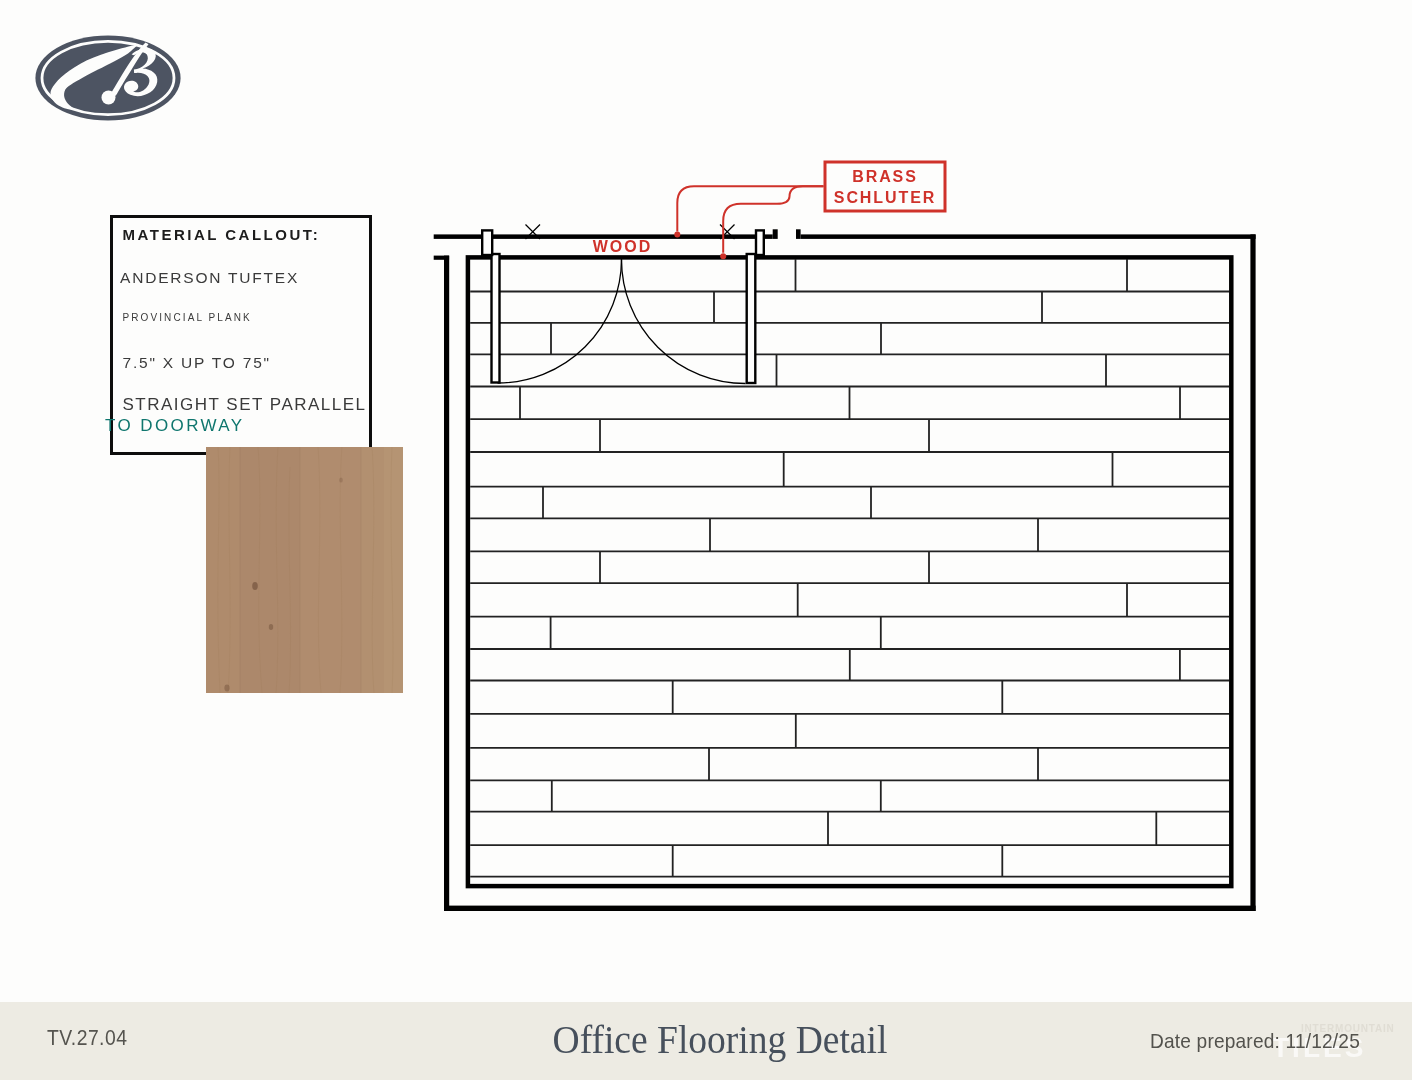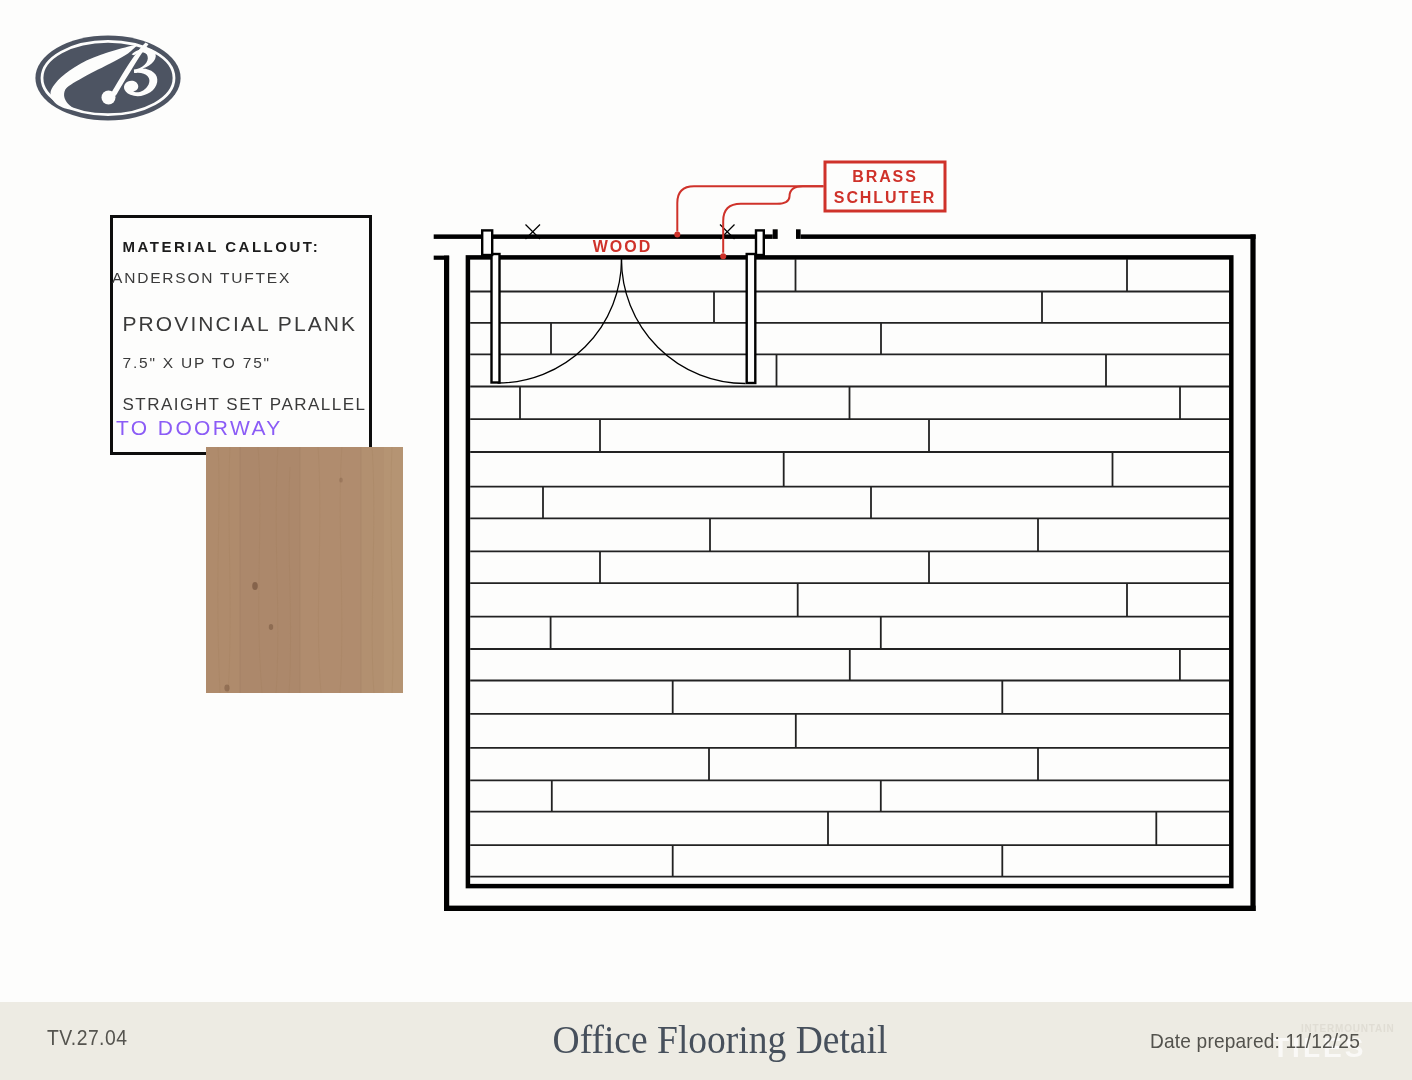--- a/index.html
+++ b/index.html
@@ -14,31 +14,31 @@
   <ellipse cx="73" cy="43" rx="72.6" ry="42.6" fill="#4d5462"></ellipse>
   <ellipse cx="73" cy="43" rx="66" ry="36.6" fill="none" stroke="#fdfdfc" stroke-width="2.8"></ellipse>
   <path d="M 103.5,9.3 C 99.58,10.28 88.58,12.55 80.00,15.20 C 71.42,17.85 60.33,21.23 52.00,25.20 C 43.67,29.17 35.67,34.62 30.00,39.00 C 24.33,43.38 20.40,48.00 18.00,51.50 C 15.60,55.00 15.27,57.28 15.60,60.00 C 15.93,62.72 18.02,65.70 20.00,67.80 C 21.98,69.90 25.00,71.48 27.50,72.60 C 30.00,73.72 33.00,74.23 35.00,74.50 C 37.00,74.77 38.75,74.25 39.50,74.20  L 39.5,74.2 C 38.42,73.30 34.70,70.83 33.00,68.80 C 31.30,66.77 29.77,64.33 29.30,62.00 C 28.83,59.67 29.12,56.83 30.20,54.80 C 31.28,52.77 32.83,51.83 35.80,49.80 C 38.77,47.77 43.47,45.13 48.00,42.60 C 52.53,40.07 57.83,37.30 63.00,34.60 C 68.17,31.90 74.00,29.10 79.00,26.40 C 84.00,23.70 88.92,21.25 93.00,18.40 C 97.08,15.55 101.75,10.82 103.50,9.30  Z" fill="#fdfdfc"></path>
   <path d="M 110.6,7.6 C 109.33,9.00 106.02,12.10 103.00,16.00 C 99.98,19.90 95.83,25.92 92.50,31.00 C 89.17,36.08 85.67,42.08 83.00,46.50 C 80.33,50.92 78.08,55.00 76.50,57.50 C 74.92,60.00 74.00,60.83 73.50,61.50  L 81,60.5 C 82.17,58.50 85.25,53.08 88.00,48.50 C 90.75,43.92 94.33,38.08 97.50,33.00 C 100.67,27.92 104.33,21.95 107.00,18.00 C 109.67,14.05 112.42,10.75 113.50,9.30  Z" fill="#fdfdfc"></path>
   <circle cx="73.5" cy="62.5" r="7" fill="#fdfdfc"></circle>
   <path d="M 96.6,19.5 C 103.5,12.8 115.5,10.9 119.6,16.7 C 123.6,22.7 117.3,30.7 107.5,33.5 C 116.1,33.9 123.6,39.1 122.2,47.0 C 120.5,57.6 106.3,64.1 95.4,59.8 C 87.9,56.9 86.9,49.6 92.9,46.6 C 97.2,44.5 102.5,46.6 103.2,50.7 C 103.7,53.7 101.4,56.1 98.2,56.1 C 101.4,59.1 109.9,56.6 113.6,49.4 C 116.8,42.9 111.0,37.2 101.4,37.9 L 99.1,38.0 L 98.9,34.6 C 107.4,33.5 114.5,27.2 112.5,21.0 C 111.2,16.4 103.8,15.9 99.0,20.3 Z" fill="#fdfdfc"></path>
 </svg>
 
 <div class="abs" style="left:110px;top:214.5px;width:255.5px;height:234.5px;border:3px solid #0d0d0d;background:#fdfdfc;"></div>
 
-<div class="abs" style="left:122.5px;top:226.3px;font-size:15px;font-weight:bold;letter-spacing:2.5px;color:#1c1c1c;white-space:nowrap;margin-top:12px;">MATERIAL CALLOUT:</div>
+<div class="abs" style="left:122.5px;top:226.3px;font-size:15px;font-weight:bold;letter-spacing:2.5px;color:#1c1c1c;white-space:nowrap;">MATERIAL CALLOUT:</div>
 
-<div class="abs" style="left:112px;top:269px;font-size:15.5px;letter-spacing:1.8px;color:#3a3a3a;white-space:nowrap;">ANDERSON TUFTEX</div>
+<div class="abs" style="left:120px;top:269px;font-size:15.5px;letter-spacing:1.8px;color:#3a3a3a;white-space:nowrap;">ANDERSON TUFTEX</div>
 
-<div class="abs" style="left:122.5px;top:311.5px;font-size:21px;letter-spacing:2.1px;color:#3a3a3a;white-space:nowrap;">PROVINCIAL PLANK</div>
+<div class="abs" style="left:122.5px;top:311.5px;font-size:10px;letter-spacing:2.1px;color:#3a3a3a;white-space:nowrap;">PROVINCIAL PLANK</div>
 
 <div class="abs" style="left:122.5px;top:353.5px;font-size:15.5px;letter-spacing:1.8px;color:#3a3a3a;white-space:nowrap;">7.5" X UP TO 75"</div>
 
 <div class="abs" style="left:122.5px;top:394.5px;font-size:17px;letter-spacing:1.5px;color:#3a3a3a;white-space:nowrap;">STRAIGHT SET PARALLEL</div>
 
-<div class="abs" style="left:116px;top:416px;font-size:21px;letter-spacing:2.4px;color:#8b5cf6;white-space:nowrap;">TO DOORWAY</div>
+<div class="abs" style="left:105px;top:416px;font-size:17px;letter-spacing:2.4px;color:#0f766e;white-space:nowrap;">TO DOORWAY</div>
 
 <svg class="abs" style="left:206px;top:447px" width="197" height="246" viewBox="0 0 197 246">
   <rect width="197" height="246" fill="#ae8a6c"></rect>
   <rect x="0" width="34" height="246" fill="#af8b6c"></rect>
   <rect x="34" width="60" height="246" fill="#ac886b"></rect>
   <rect x="94" width="61" height="246" fill="#b08c6e"></rect>
   <rect x="155" width="42" height="246" fill="#b29070"></rect>
   <rect x="178" width="19" height="246" fill="#b59473"></rect>
   <g stroke="#8a6a50" stroke-width="1" opacity="0.18" fill="none">
     <line x1="34" y1="0" x2="34" y2="246"></line>

